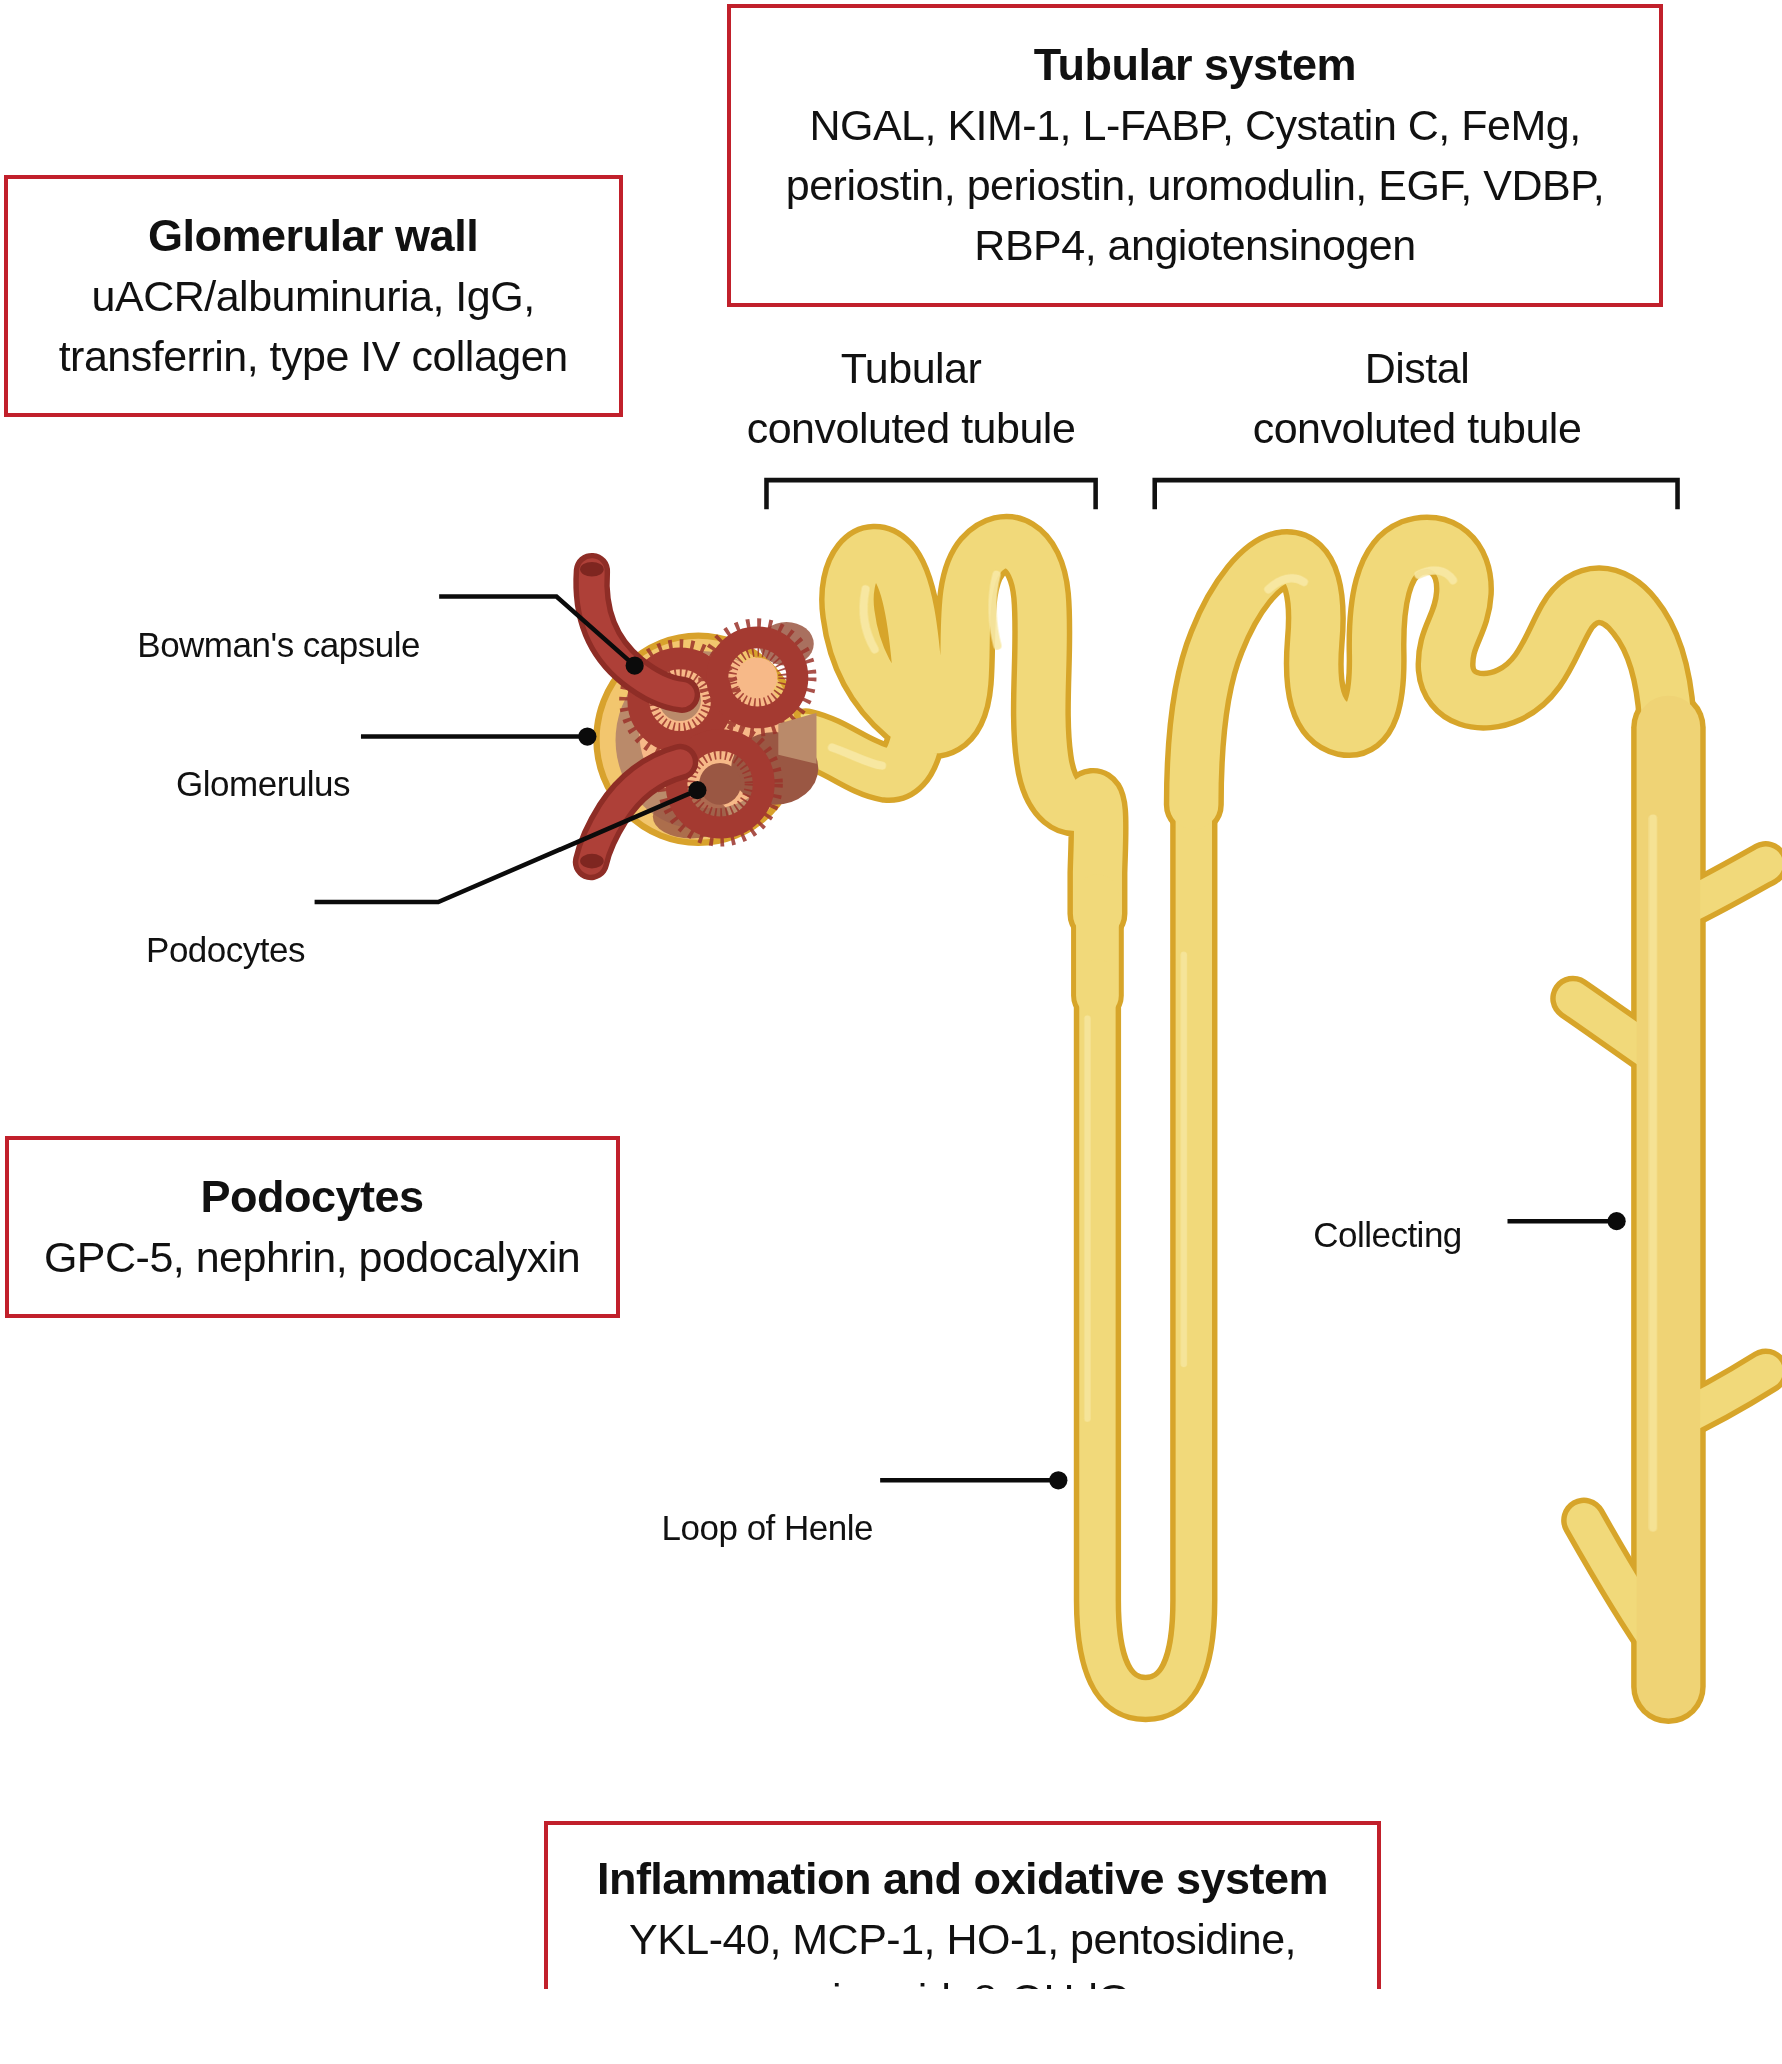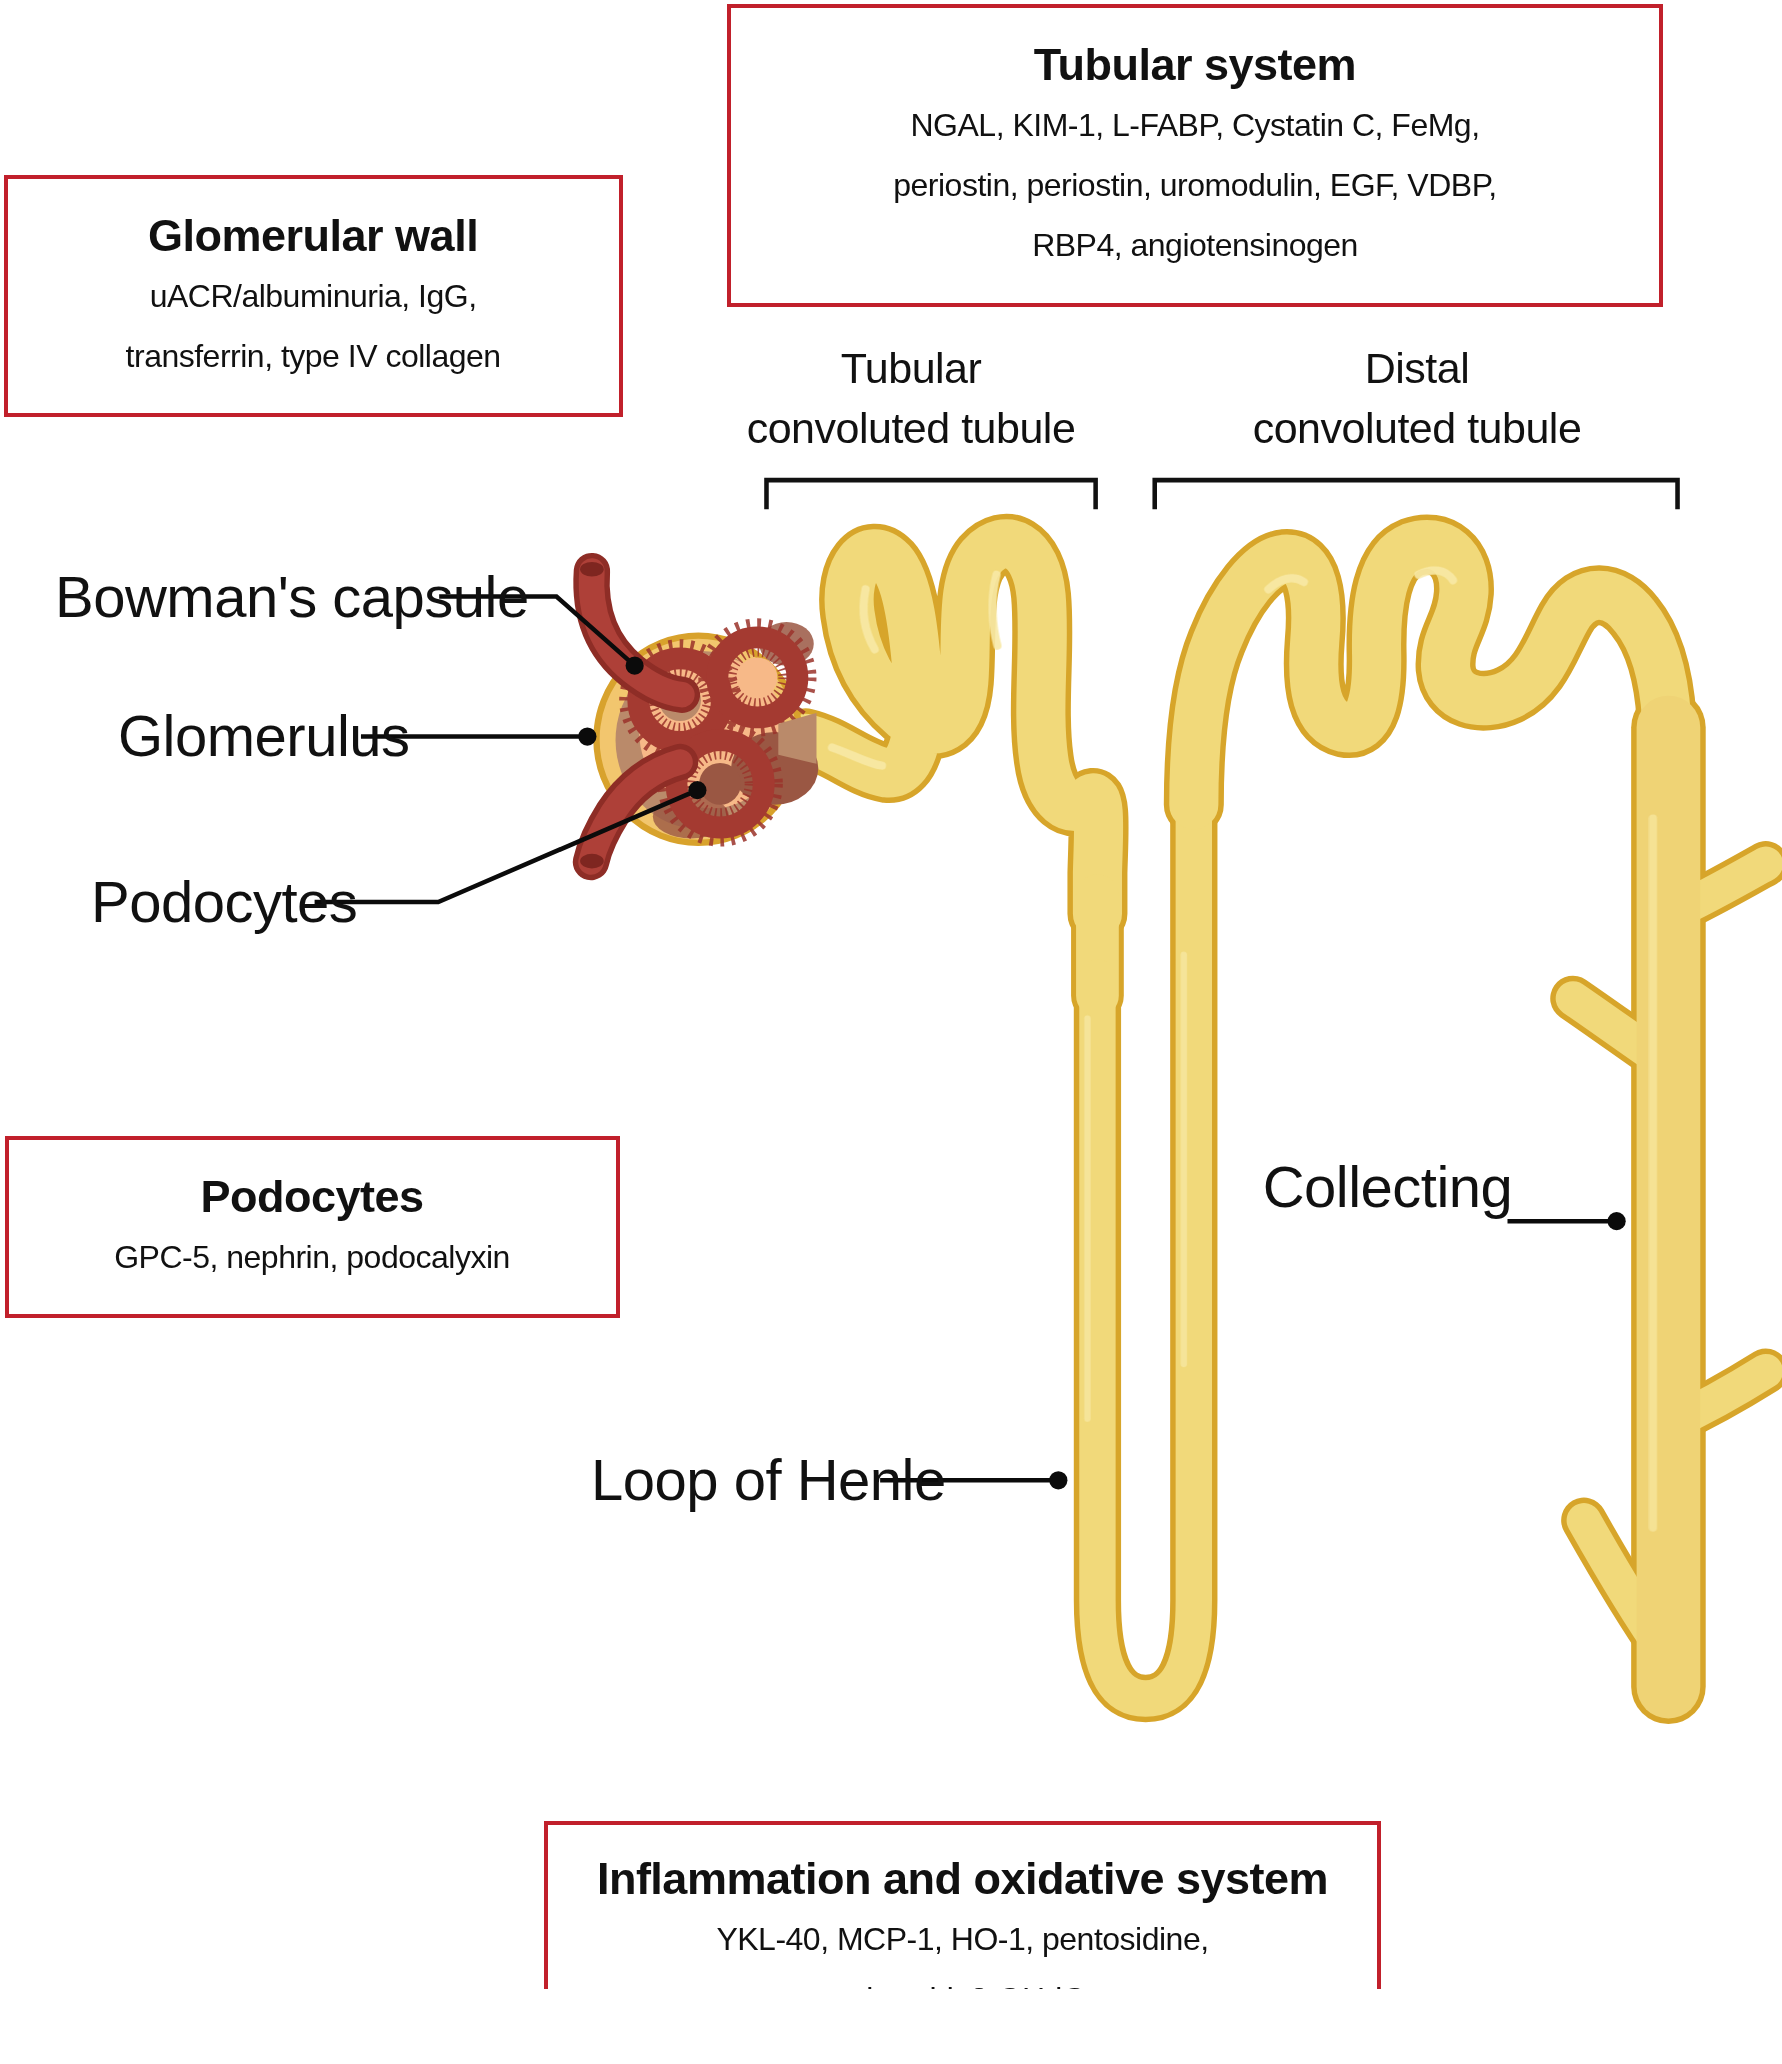--- a/index.html
+++ b/index.html
@@ -3,22 +3,22 @@
 <meta charset="utf-8">
 <style>
   html,body{margin:0;padding:0;background:#fff;}
   #stage{position:relative;width:1783px;height:1989px;background:#ffffff;overflow:hidden;
          font-family:"Liberation Sans","DejaVu Sans",sans-serif;color:#111;}
   #art{position:absolute;left:0;top:0;}
   .infobox{position:absolute;background:#fff;border:4.5px solid #c1202b;box-sizing:border-box;
            display:flex;flex-direction:column;justify-content:center;align-items:center;
            text-align:center;letter-spacing:-0.5px;}
   .infobox .title{font-weight:bold;font-size:45px;line-height:60px;}
-  .infobox .bline{font-size:32px;line-height:60px;}
-  .lbl{position:absolute;font-size:58px;line-height:56px;letter-spacing:-0.5px;white-space:nowrap;}
+  .infobox .bline{font-size:43px;line-height:60px;}
+  .lbl{position:absolute;font-size:35px;line-height:56px;letter-spacing:-0.5px;white-space:nowrap;margin-top:48px;}
   .lbl.right{text-align:right;}
   .lbl.center{text-align:center;white-space:normal;}
   .seglbl{position:absolute;text-align:center;font-size:43px;line-height:60px;letter-spacing:-0.5px;}
 </style>
 </head>
 <body>
 
 <div id="stage">
 
   <svg id="art" width="1783" height="2065" viewBox="0 0 1961 2271">

